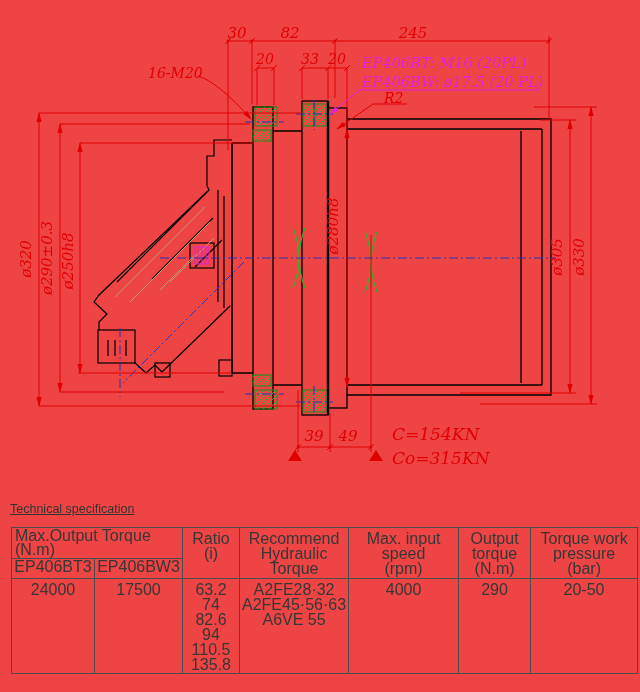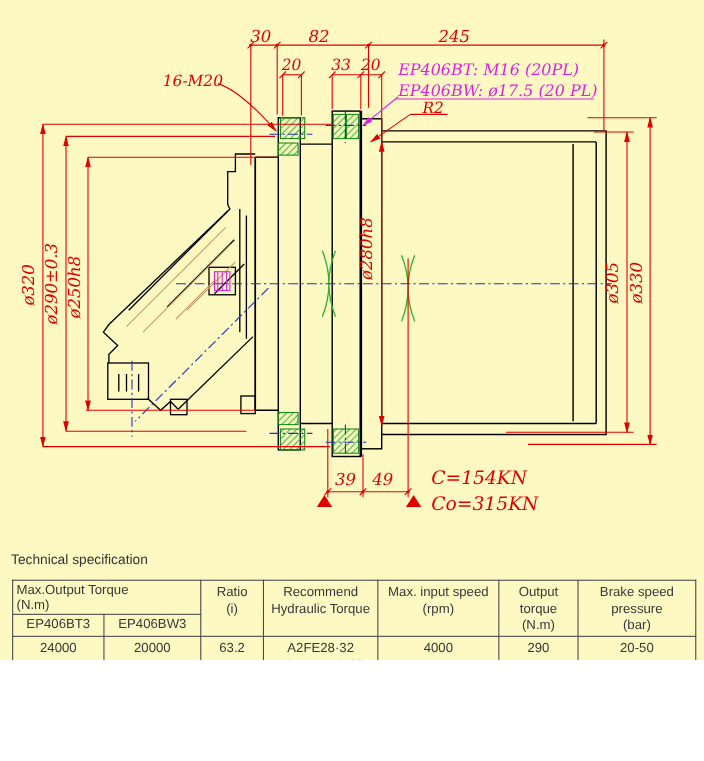--- a/index.html
+++ b/index.html
@@ -1,22 +1,22 @@
 <!DOCTYPE html>
 <html><head>
 <meta charset="utf-8">
 <style>
   html,body{margin:0;padding:0;background:#ffffff;width:640px;font-family:"Liberation Sans",sans-serif;}
-  .page{position:relative;width:640px;height:600px;background:#fef9c3;overflow:hidden;}
+  .page{position:relative;width:640px;height:692px;background:#ef4444;overflow:hidden;}
   svg text{user-select:none;}
   .dimtxt{font-family:"DejaVu Serif",serif;font-style:italic;fill:#e00000;}
   .magtxt{font-family:"DejaVu Serif",serif;font-style:italic;fill:#dd22dd;}
-  .spec-title{position:absolute;left:10px;top:502px;font-size:12.5px;color:#333;}
+  .spec-title{position:absolute;left:10px;top:502px;font-size:12.5px;color:#333;text-decoration:underline;}
   .spec-table{position:absolute;left:11px;top:527px;border-collapse:collapse;table-layout:fixed;
-              font-size:12px;color:#373737;}
+              font-size:16px;color:#373737;}
   .spec-table td{border:1.6px solid #4c4c4c;padding:1px 2px;vertical-align:top;text-align:center;
                  white-space:pre-line;line-height:15px;}
   .spec-table .hleft{text-align:left;vertical-align:bottom;padding-left:3px;line-height:14px;}
   .spec-table .htop{vertical-align:top;padding-top:3px;}
   .spec-table .sub{height:17px;line-height:14px;}
   .spec-table .datarow td{height:90px;padding-top:3px;}
 </style>
 </head>
 <body>
 
@@ -206,31 +206,31 @@
     <td colspan="2" class="hleft">Max.Output Torque
 (N.m)</td>
     <td rowspan="2" class="htop">Ratio
 (i)</td>
     <td rowspan="2" class="htop">Recommend
 Hydraulic Torque</td>
     <td rowspan="2" class="htop">Max. input speed
 (rpm)</td>
     <td rowspan="2" class="htop">Output torque
 (N.m)</td>
-    <td rowspan="2" class="htop">Brake speed
+    <td rowspan="2" class="htop">Torque work
 pressure
 (bar)</td>
   </tr>
   <tr>
     <td class="sub">EP406BT3</td>
     <td class="sub">EP406BW3</td>
   </tr>
   <tr class="datarow">
     <td>24000</td>
-    <td>20000</td>
+    <td>17500</td>
     <td>63.2
 74
 82.6
 94
 110.5
 135.8</td>
     <td>A2FE28·32
 A2FE45·56·63
 A6VE 55</td>
     <td>4000</td>

